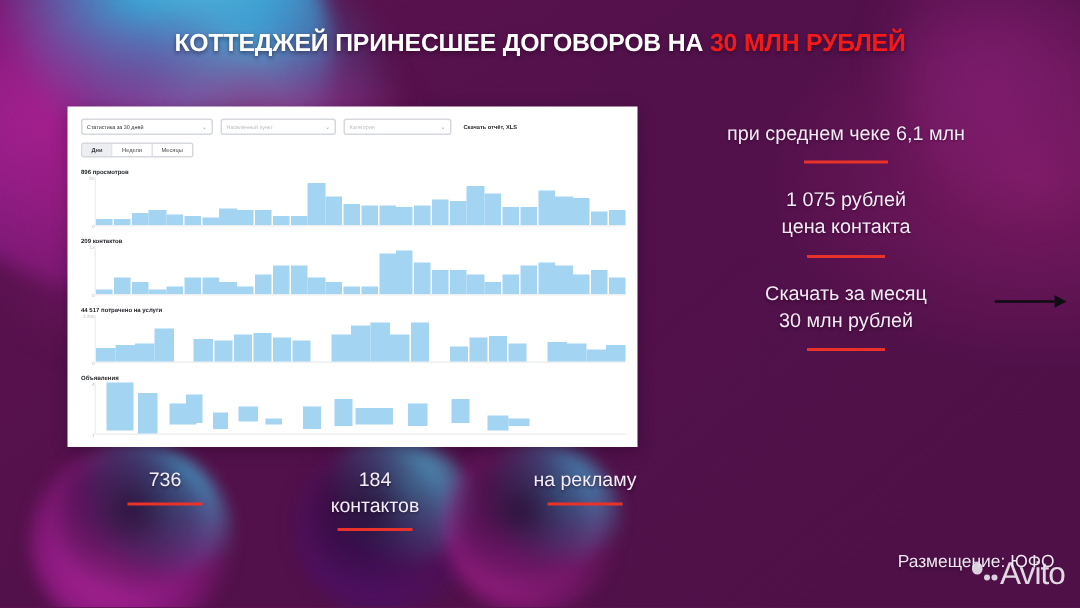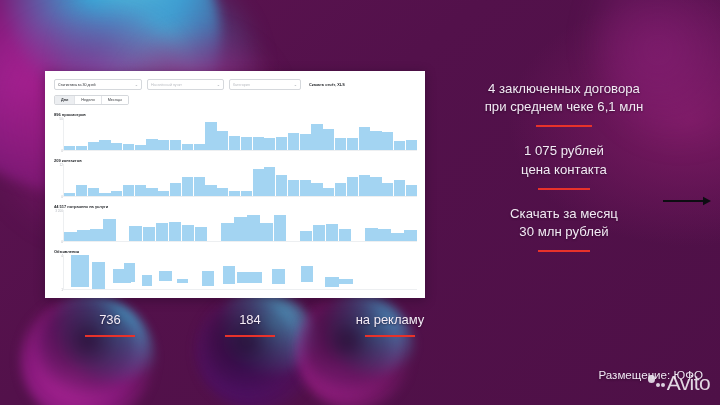--- a/index.html
+++ b/index.html
@@ -176,20 +176,21 @@
 
 <div id="stage">
 
   <div class="blob blob-tl"></div>
   <div class="blob blob-tl3"></div>
   <div class="blob blob-tl2"></div>
   <div class="blob blob-tl4"></div>
   <div class="blob blob-right"></div>
 
   <div class="title">
+    <div><span>КОТТЕДЖЕЙ ПРИНЕСШЕЕ ДОГОВОРОВ НА </span><span class="hl">30 МЛН РУБЛЕЙ</span></div>
   </div>
 
   <div id="card">
     <div class="card-inner">
 
       <div class="toolbar">
         <div class="sel w1">
           <span>Статистика за 30 дней</span>
           <span class="cv">⌄</span>
         </div>
@@ -349,21 +350,20 @@
             <div class="sblk" style="left: 74%; width: 4%; bottom: 6.66667%; height: 30%;"></div>
             <div class="sblk" style="left: 78%; width: 4%; bottom: 13.3333%; height: 16.6667%;"></div>
           </div>
       </div>
 
     </div>
   </div>
 
   <div class="rcol">
     <div class="rblock">
-      <div>4 заключенных договора</div>
       <div>при среднем чеке 6,1 млн</div>
     </div>
     <div class="rule"></div>
 
     <div class="rblock">
       <div>1 075 рублей</div>
       <div>цена контакта</div>
     </div>
     <div class="rule w2"></div>
 
@@ -386,20 +386,21 @@
   <div class="blob blob-br"></div>
   <div class="blob blob-br-dark"></div>
 
   <div class="stats">
     <div class="stat">
       <div>736</div>
       <div class="rule"></div>
     </div>
     <div class="stat">
       <div>184</div>
+      <div>контактов</div>
       <div class="rule"></div>
     </div>
     <div class="stat">
       <div>на рекламу</div>
       <div class="rule"></div>
     </div>
   </div>
 
   <div class="place">Размещение: ЮФО</div>
 

